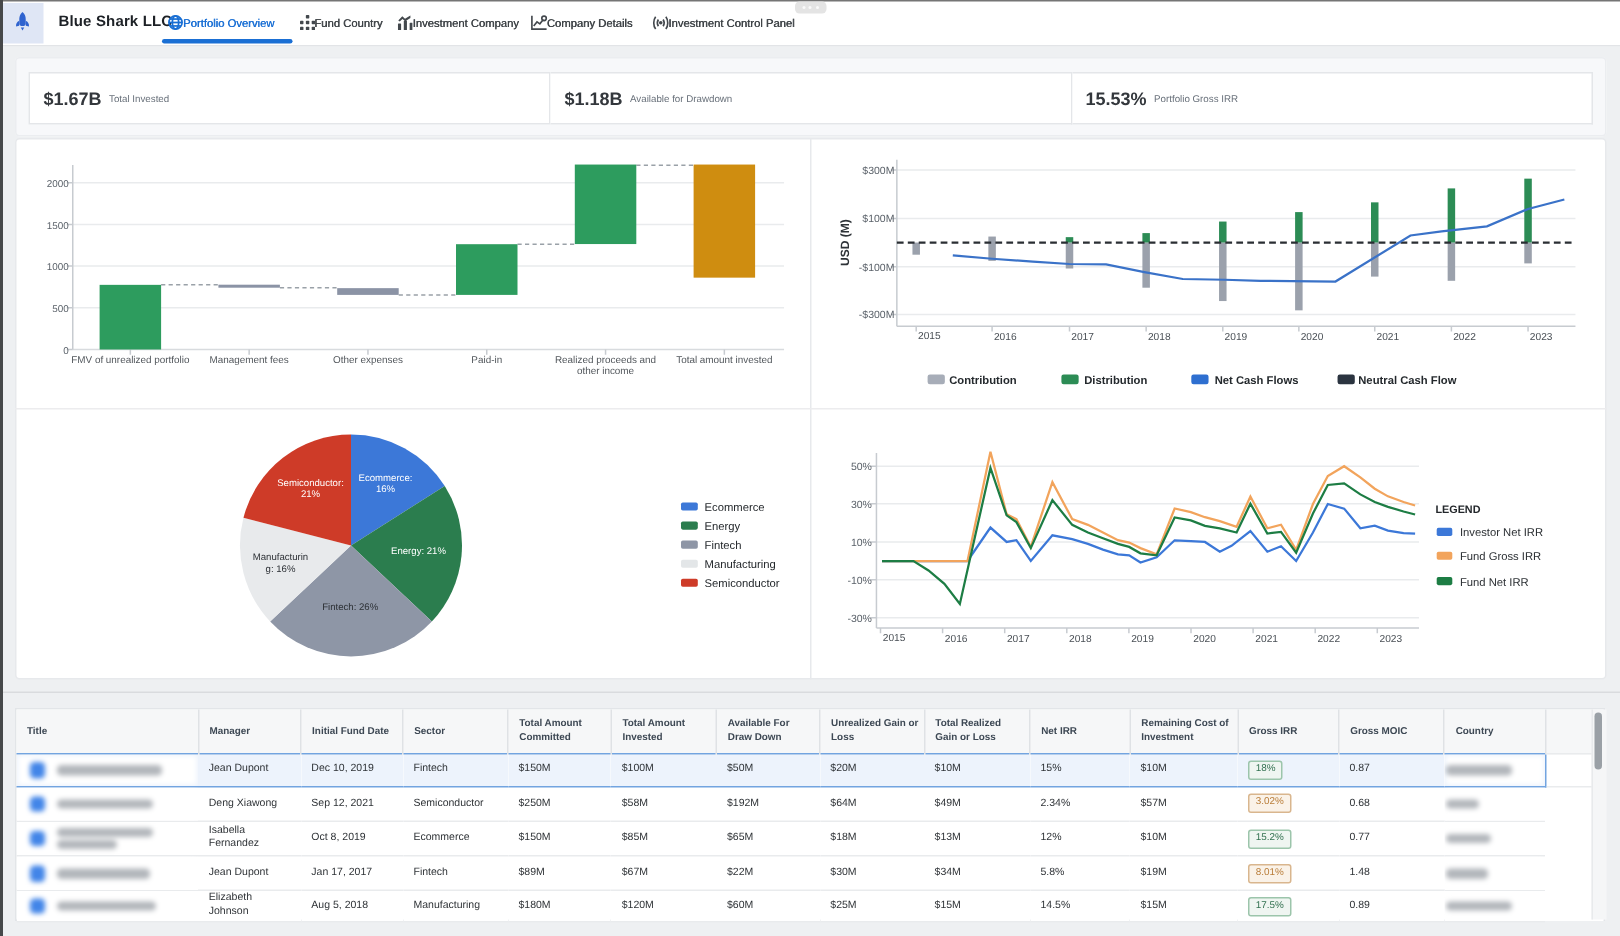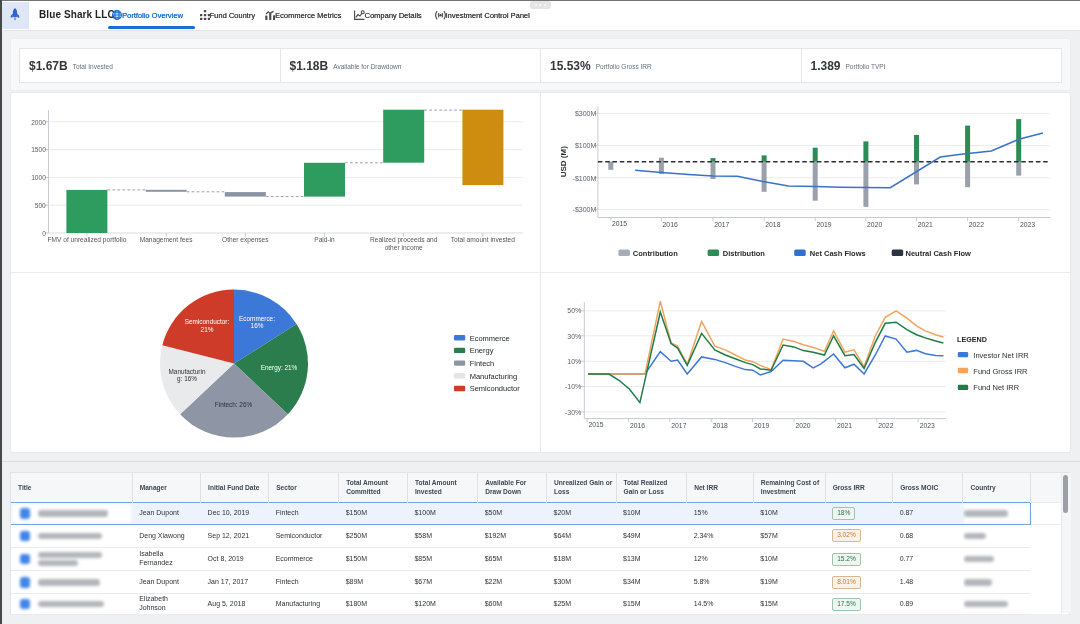--- a/index.html
+++ b/index.html
@@ -101,21 +101,21 @@
 </div>
 <div class="abs tab" id="tab3" style="left:264.5px">
   <svg width="10.5" height="10.5" viewBox="0 0 10.5 10.5">
       <g fill="#43484d">
         <rect x="0.3" y="5.6" width="2.1" height="4.9" rx=".4"></rect>
         <rect x="4.2" y="3.6" width="2.1" height="6.9" rx=".4"></rect>
         <rect x="8.1" y="5.2" width="2.1" height="5.3" rx=".4"></rect>
         <path d="M0.5 3.6 L3.2 0.9 L5 2.5 L8.6 0.4 L8.6 2 L5.2 4.2 L3.3 2.6 L1.5 4.4 Z"></path>
       </g>
     </svg>
-  <span>Ecommerce Metrics</span>
+  <span>Investment Company</span>
 </div>
 <div class="abs tab" id="tab4" style="left:353.5px">
   <svg width="11" height="10.5" viewBox="0 0 11 10.5">
       <g fill="none" stroke="#43484d" stroke-width="1.1">
         <path d="M0.6 0.5 L0.6 9.4 L10.4 9.4"></path>
         <path d="M1.8 7.3 L4 4.6 L5.9 5.9 L8.2 3"></path>
         <circle cx="8.7" cy="2.2" r="1.5"></circle>
       </g>
     </svg>
   <span>Company Details</span>
@@ -144,24 +144,20 @@
       <span class="v">$1.67B</span>
       <span class="l">Total Invested</span>
     </div>
   <div class="card">
       <span class="v">$1.18B</span>
       <span class="l">Available for Drawdown</span>
     </div>
   <div class="card">
       <span class="v">15.53%</span>
       <span class="l">Portfolio Gross IRR</span>
-    </div>
-  <div class="card">
-      <span class="v">1.389</span>
-      <span class="l">Portfolio TVPI</span>
     </div>
 </div>
 
 <div class="abs" id="chartpanel"></div>
 <div class="abs" id="vdiv"></div>
 <div class="abs" id="hdiv"></div>
 
 <svg class="abs" id="waterfall" style="left:10px;top:92.3px" width="530" height="179" viewBox="0 0 530 179">
   <g stroke="#e9ebed" stroke-width="1">
     <line x1="38.5" y1="29.8" x2="512.7" y2="29.8"></line>

